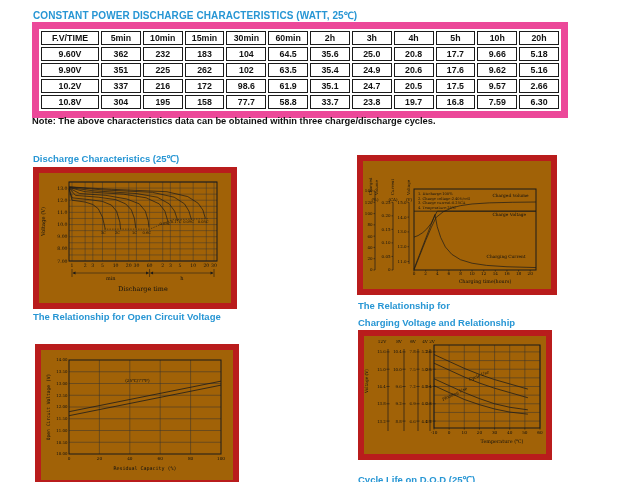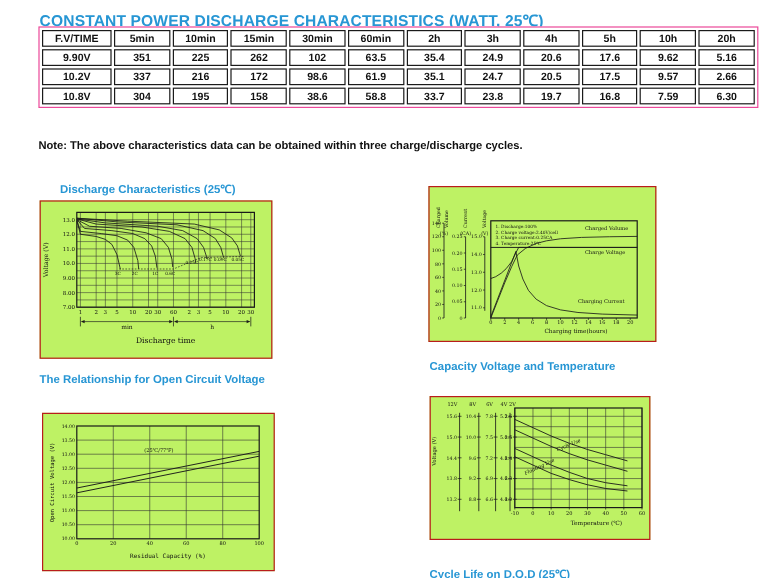--- a/index.html
+++ b/index.html
@@ -1,30 +1,30 @@
 <!DOCTYPE html>
 <html><head>
 <meta charset="utf-8">
 <style>
   html,body{margin:0;padding:0;background:#fff;}
   .page{position:relative;width:640px;height:482px;background:#fff;overflow:hidden;
         font-family:"Liberation Sans",sans-serif;}
-  .heading{position:absolute;left:33px;top:8px;font-size:13px;font-weight:700;color:#2796d4;letter-spacing:.1px;}
-  table.power{position:absolute;left:32px;top:22px;width:600px;border-collapse:separate;border-spacing:2px;
-        table-layout:fixed;background:#fff;border:1px solid #ec4899;}
+  .heading{position:absolute;left:33px;top:8px;font-size:10px;font-weight:700;color:#2796d4;letter-spacing:.1px;}
+  table.power{position:absolute;left:32px;top:22px;width:536px;border-collapse:separate;border-spacing:2px;
+        table-layout:fixed;background:#fff;border:7px solid #ec4899;}
   table.power th,table.power td{border:1px solid #1a1a1a;font-size:8.8px;font-weight:700;color:#111;
         text-align:center;padding:1px 0;height:10px;white-space:nowrap;overflow:hidden;}
   table.power col.c0{width:58px;}
   .note{position:absolute;left:32px;top:116px;font-size:9.3px;font-weight:700;color:#111;text-align:right;}
   .chart-title{position:absolute;font-size:9.5px;font-weight:700;color:#2796d4;line-height:17px;}
-  .t-discharge{left:50px;top:150px;}
+  .t-discharge{left:33px;top:150px;}
   .t-ocv{left:33px;top:308px;}
   .t-cvt{left:358px;top:297px;}
   .t-cycle{left:358px;top:471px;}
-  .panel{position:absolute;border:1px solid #b91c1c;background:#bef264;}
+  .panel{position:absolute;border:6px solid #b91c1c;background:#a16207;}
   .p-discharge{left:33px;top:167px;width:192px;height:130px;}
   .p-charging{left:357px;top:155px;width:188px;height:128px;}
   .p-ocv{left:35px;top:344px;width:192px;height:130px;}
   .p-cvt{left:358px;top:330px;width:182px;height:118px;}
   .panel svg{display:block;width:100%;height:100%;}
   svg text{font-family:"DejaVu Serif",serif;fill:#111;}
   svg .mono{font-family:"DejaVu Sans Mono",monospace;}
 </style>
 </head>
 <body>
@@ -57,20 +57,34 @@
           <th>60min</th>
           <th>2h</th>
           <th>3h</th>
           <th>4h</th>
           <th>5h</th>
           <th>10h</th>
           <th>20h</th>
         </tr>
       </thead>
     <tbody id="power-body">
+        <tr>
+          <td>9.60V</td>
+          <td>362</td>
+          <td>232</td>
+          <td>183</td>
+          <td>104</td>
+          <td>64.5</td>
+          <td>35.6</td>
+          <td>25.0</td>
+          <td>20.8</td>
+          <td>17.7</td>
+          <td>9.66</td>
+          <td>5.18</td>
+        </tr>
         <tr>
           <td>9.90V</td>
           <td>351</td>
           <td>225</td>
           <td>262</td>
           <td>102</td>
           <td>63.5</td>
           <td>35.4</td>
           <td>24.9</td>
           <td>20.6</td>
@@ -90,21 +104,21 @@
           <td>20.5</td>
           <td>17.5</td>
           <td>9.57</td>
           <td>2.66</td>
         </tr>
         <tr>
           <td>10.8V</td>
           <td>304</td>
           <td>195</td>
           <td>158</td>
-          <td>38.6</td>
+          <td>77.7</td>
           <td>58.8</td>
           <td>33.7</td>
           <td>23.8</td>
           <td>19.7</td>
           <td>16.8</td>
           <td>7.59</td>
           <td>6.30</td>
         </tr>
       </tbody>
   </table>
@@ -319,21 +333,22 @@
         <text x="180" y="109.5" font-size="4.2" text-anchor="middle">100</text>
         <text x="9" y="57" font-size="4.6" text-anchor="middle" class="mono" transform="rotate(-90 9 57)">Open Circuit Voltage (V)</text>
         <text x="104" y="120" font-size="5" text-anchor="middle" class="mono">Residual Capacity (%)</text>
         <text x="96.4" y="31.854999999999993" font-size="4.2" text-anchor="middle">(25℃/77℉)</text>
         <polyline points="28,61.69999999999998 180,31.15000000000001" fill="none" stroke="#1a1a1a" stroke-width="0.8" stroke-linejoin="round"></polyline>
         <polyline points="28,65.69499999999998 180,35.14500000000001" fill="none" stroke="#1a1a1a" stroke-width="0.8" stroke-linejoin="round"></polyline>
       </svg>
   </div>
 
   <div class="chart-title t-cvt">
-    <div>Capacity Voltage and Temperature</div>
+    <div>The Relationship for</div>
+    <div>Charging Voltage and Relationship</div>
   </div>
   <div class="panel p-cvt">
     <svg id="svg-cvt" viewBox="0 0 182 118">
         <line x1="70" y1="9" x2="70" y2="92" stroke="#333" stroke-width="0.5"></line>
         <line x1="85.14285714285714" y1="9" x2="85.14285714285714" y2="92" stroke="#333" stroke-width="0.5"></line>
         <line x1="100.28571428571428" y1="9" x2="100.28571428571428" y2="92" stroke="#333" stroke-width="0.5"></line>
         <line x1="115.42857142857143" y1="9" x2="115.42857142857143" y2="92" stroke="#333" stroke-width="0.5"></line>
         <line x1="130.57142857142856" y1="9" x2="130.57142857142856" y2="92" stroke="#333" stroke-width="0.5"></line>
         <line x1="145.71428571428572" y1="9" x2="145.71428571428572" y2="92" stroke="#333" stroke-width="0.5"></line>
         <line x1="160.85714285714286" y1="9" x2="160.85714285714286" y2="92" stroke="#333" stroke-width="0.5"></line>

